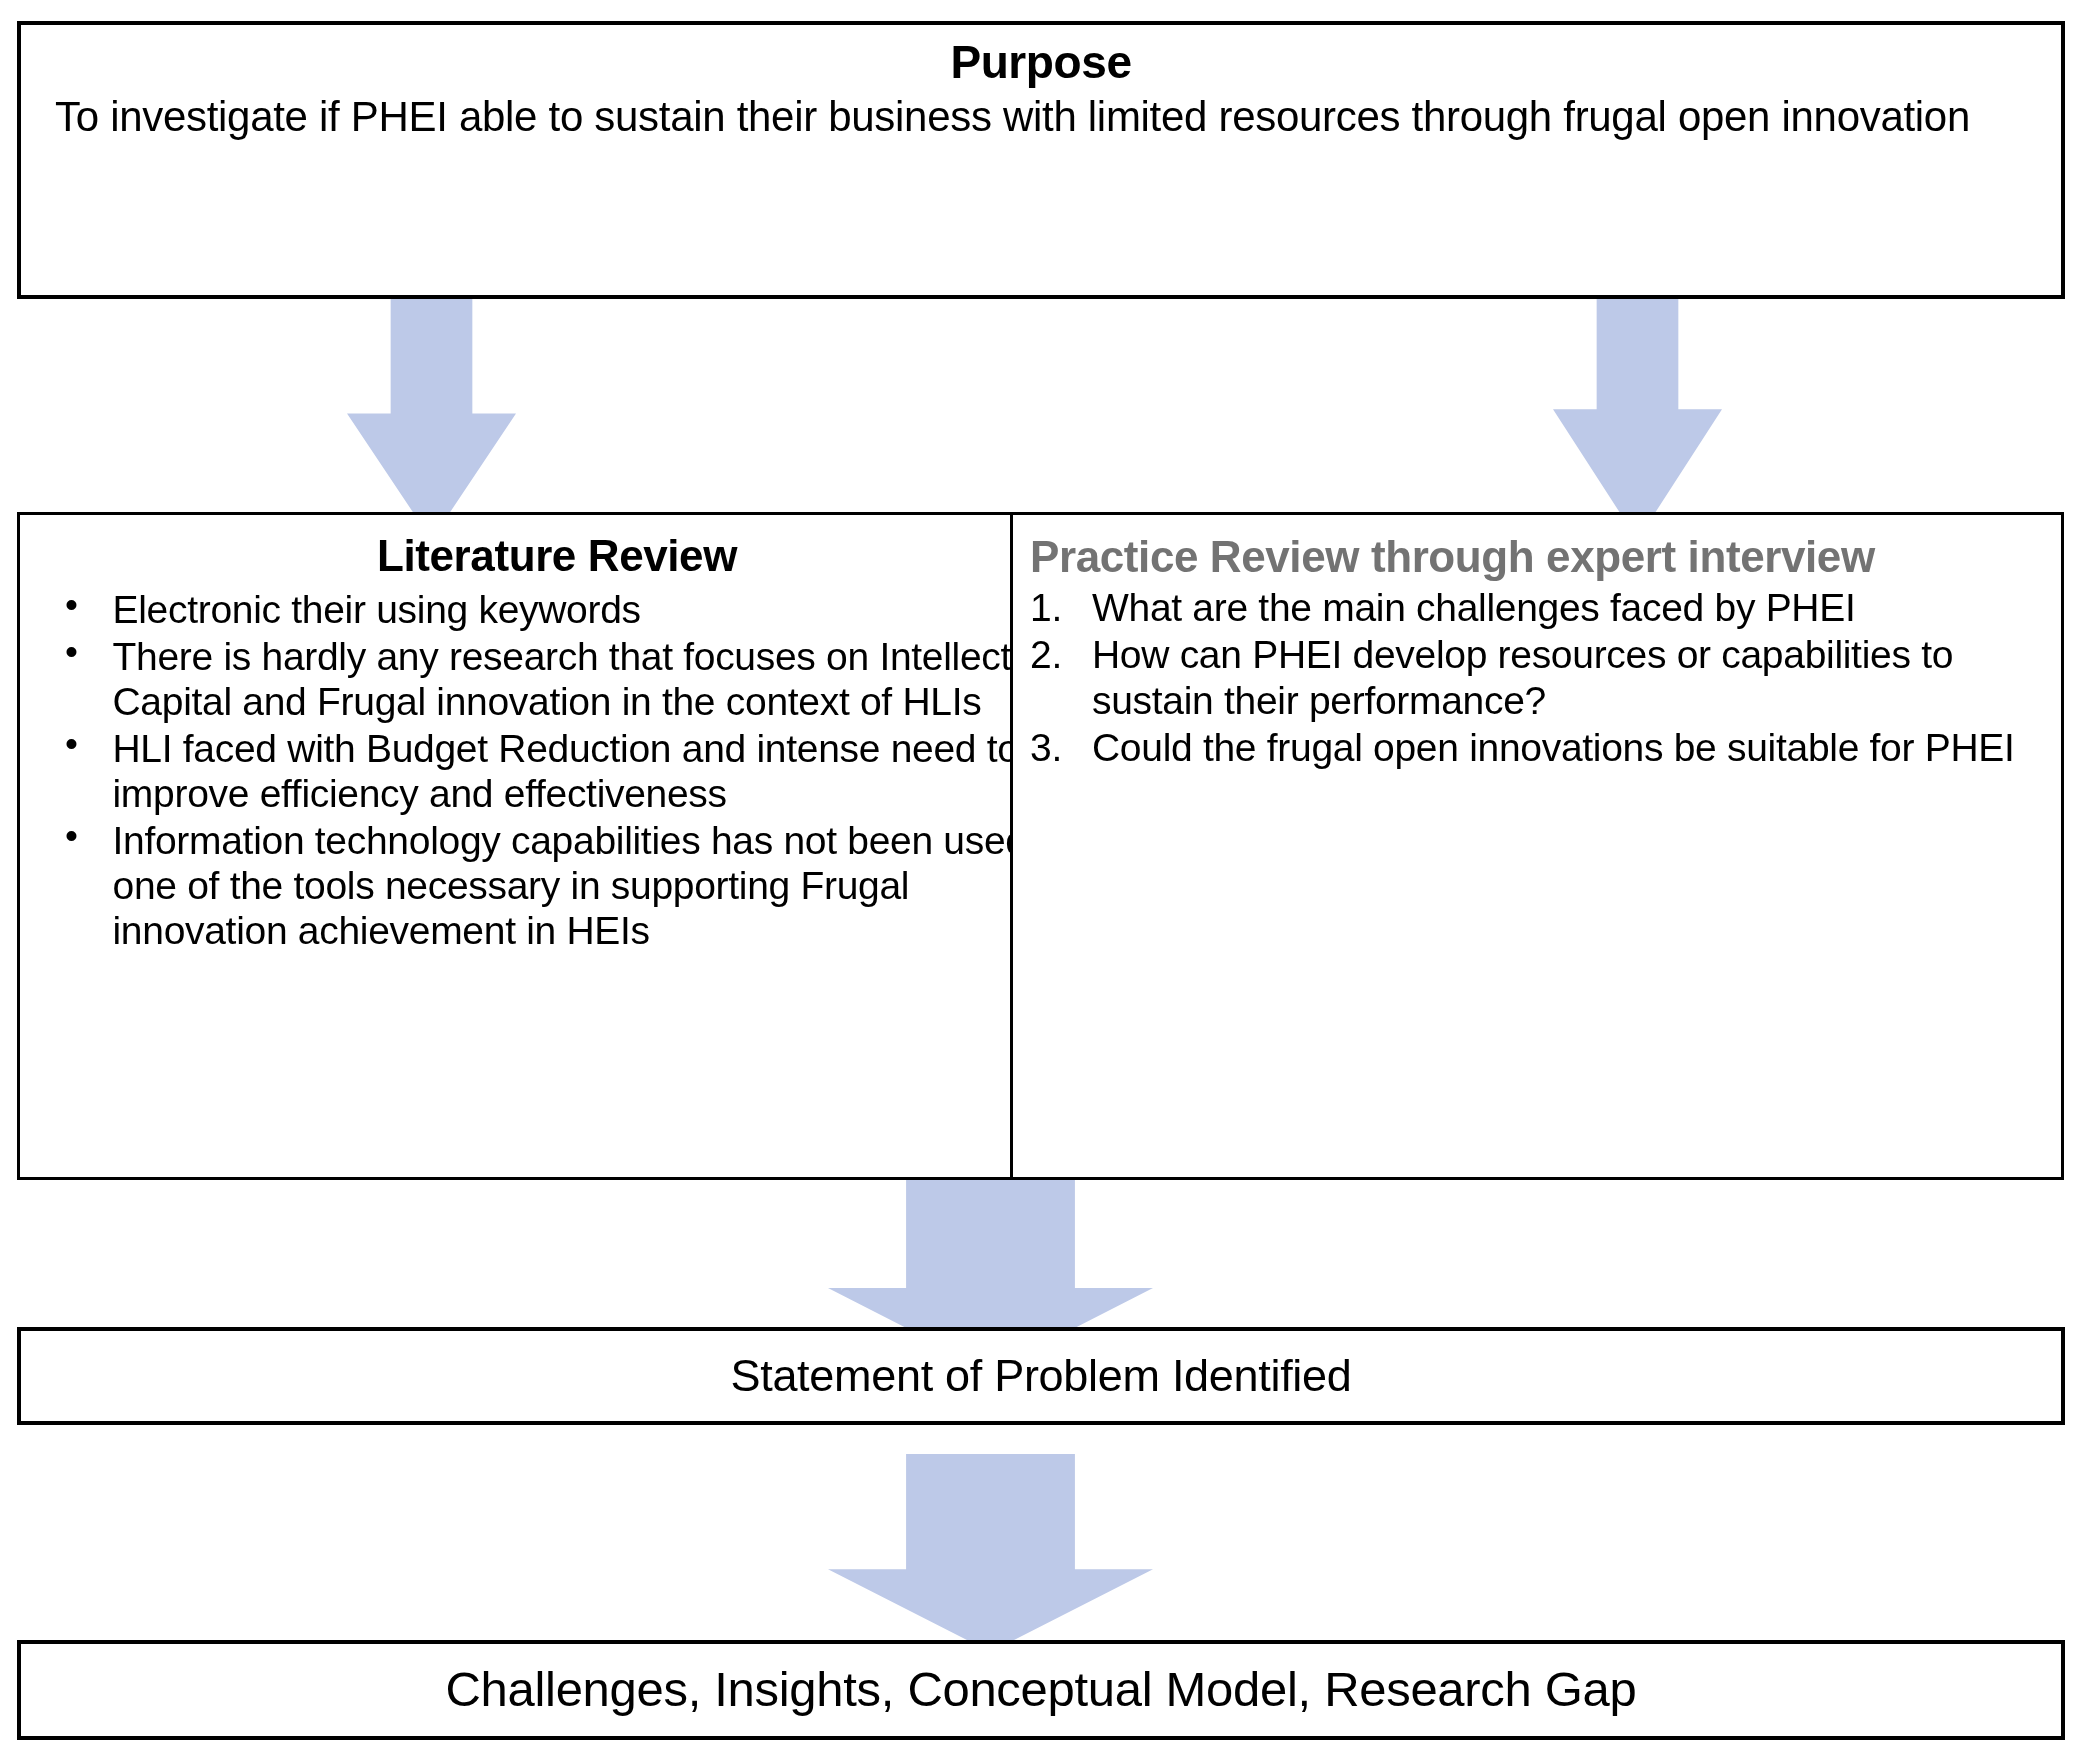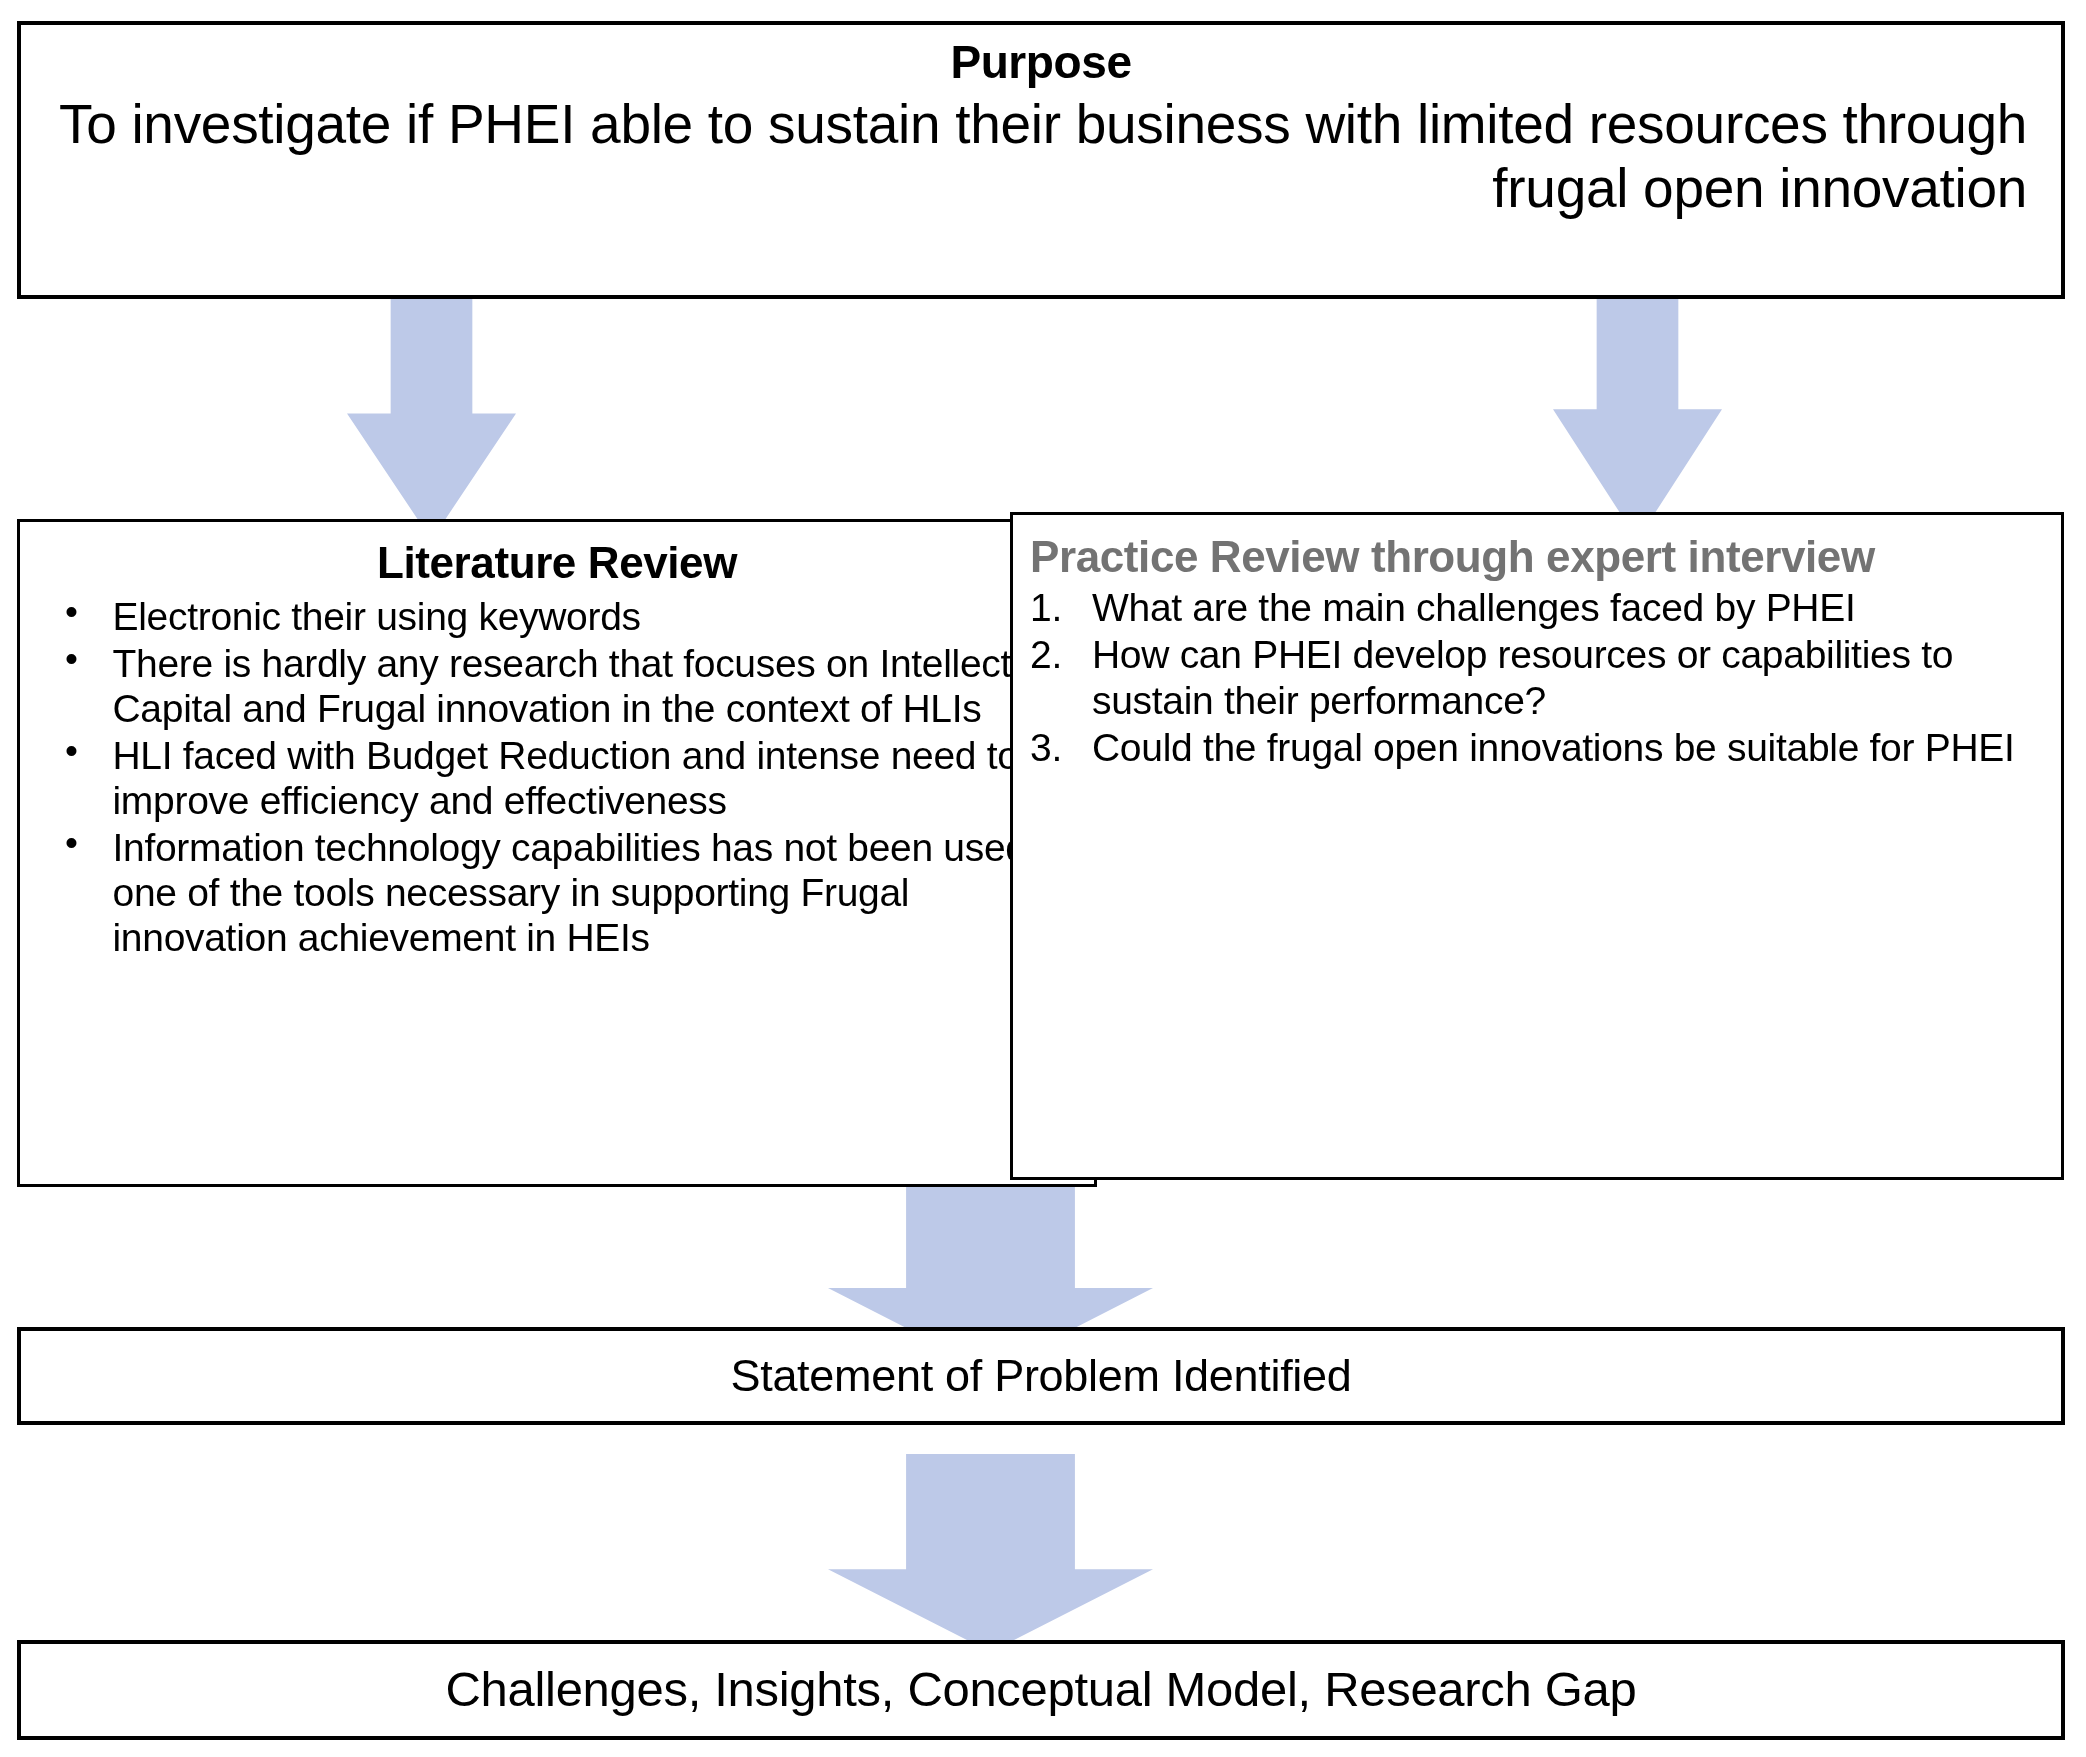--- a/index.html
+++ b/index.html
@@ -36,37 +36,36 @@
   }
   .purpose-title {
     text-align: center;
     font-weight: bold;
     font-size: 46px;
     line-height: 1.08;
     color: #000;
     letter-spacing: -0.4px;
   }
   .purpose-body {
-    text-align: right;
-    font-size: 55px;
+    text-align: left;
+    font-size: 42px;
     line-height: 1.18;
     color: #000;
     margin-top: 4.2px;
     letter-spacing: -0.3px;
   }
 
   
   #lit-box {
     left: 17px;
     top: 512px;
     width: 1080px;
     height: 668px;
     border-width: 3.5px;
     padding: 7px 15.5px 0 15.5px;
-    margin-top: 7px;
   }
   .lit-title {
     text-align: center;
     font-weight: bold;
     font-size: 44px;
     line-height: 1.1;
     color: #000;
     padding-top: 9.8px;
     letter-spacing: -0.4px;
   }

